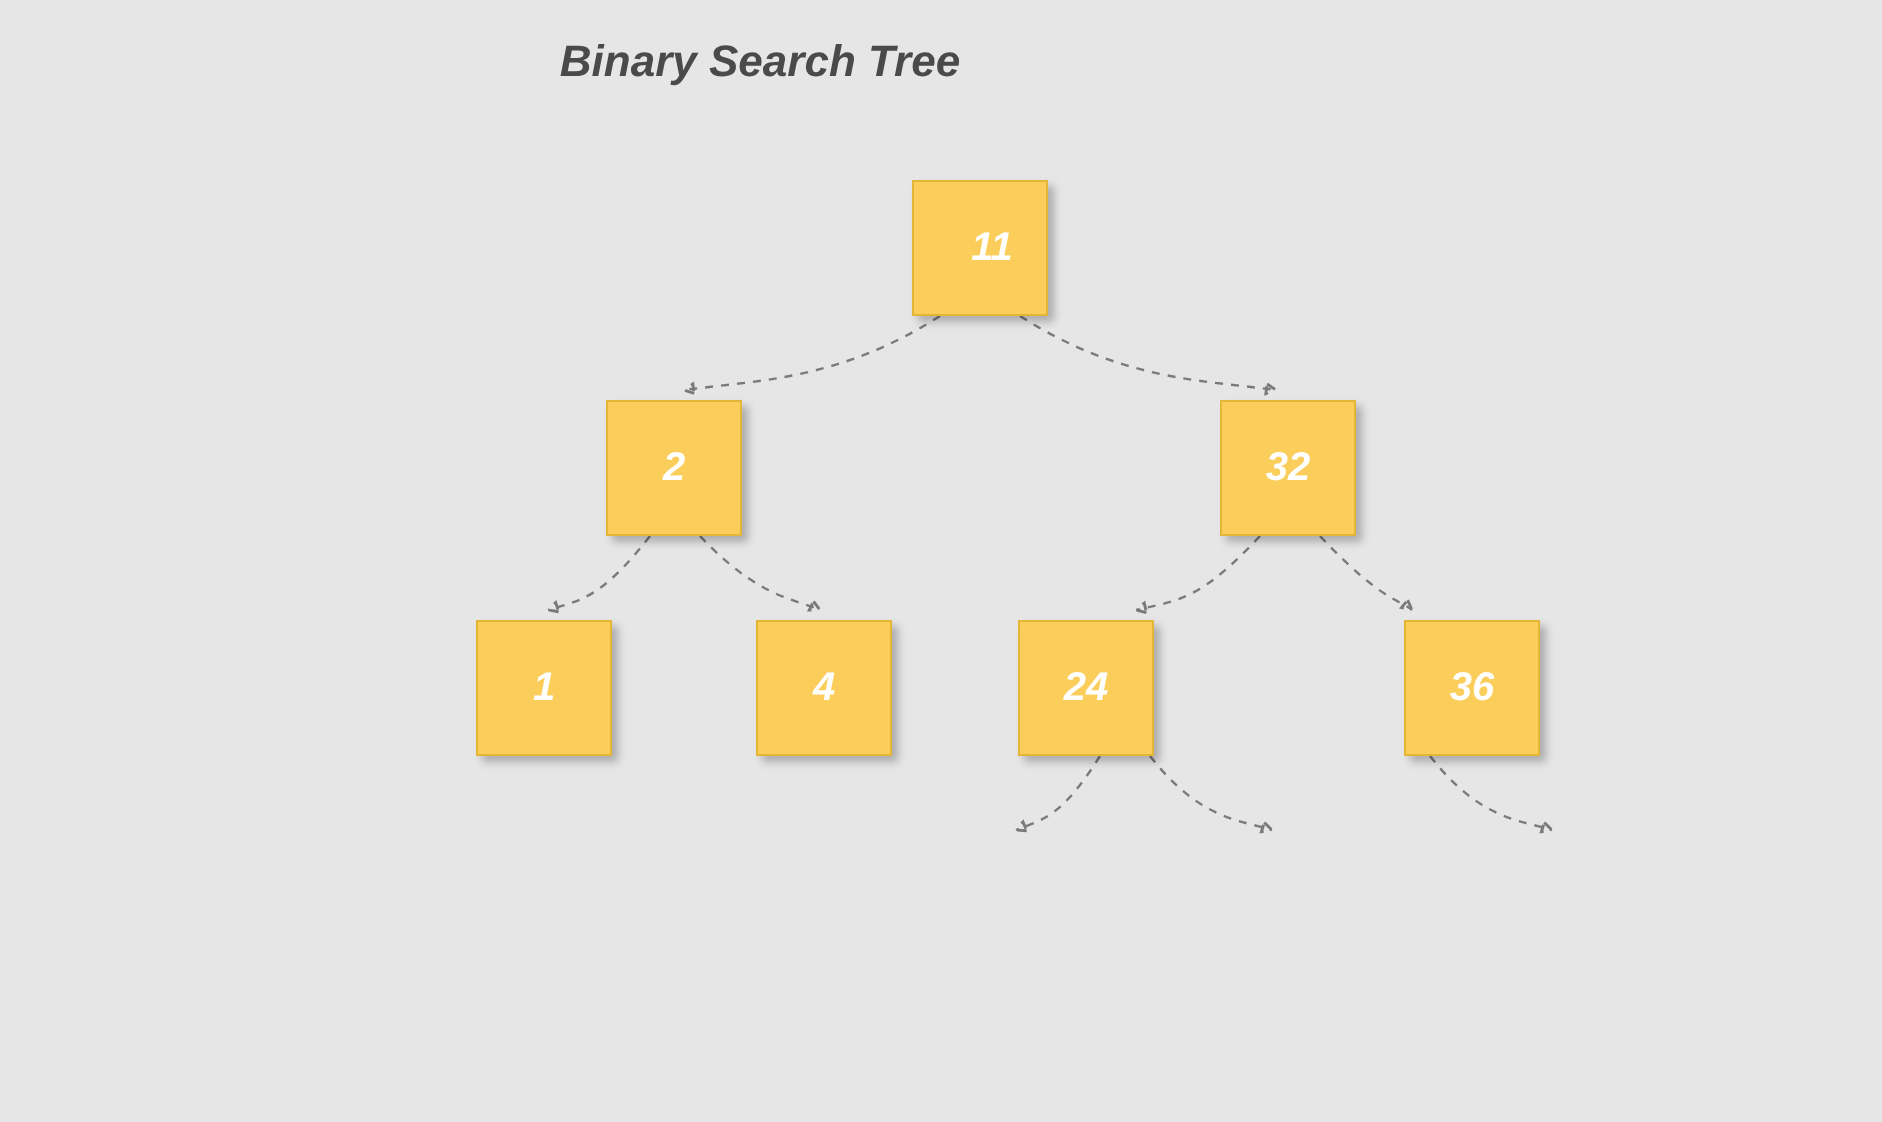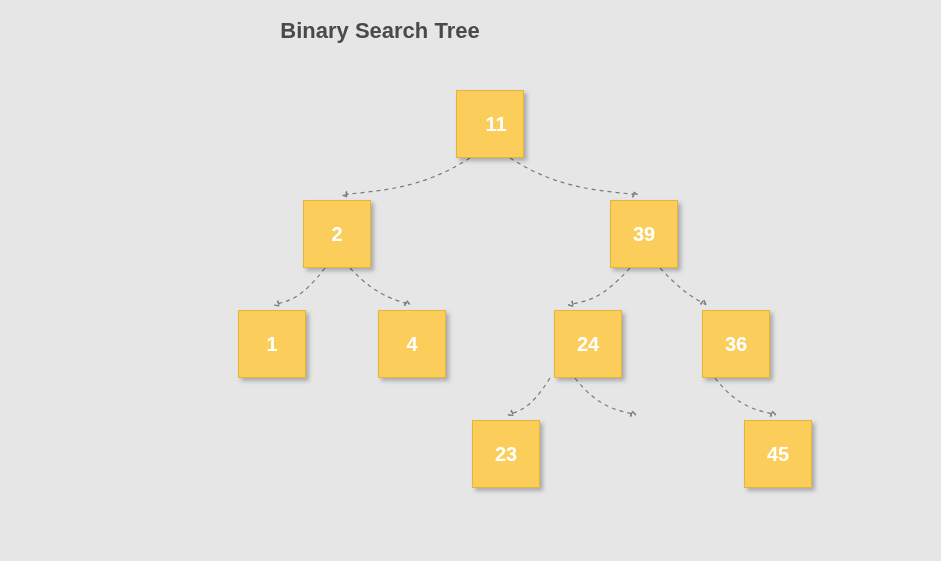--- a/index.html
+++ b/index.html
@@ -8,20 +8,21 @@
     width: 941px;
     height: 561px;
     background: #e6e6e6;
     font-family: "Comic Sans MS", "Comic Sans", cursive, sans-serif;
     overflow: hidden;
   }
   .canvas {
     position: relative;
     width: 760px;
     height: 561px;
+    font-style: italic;
   }
   .title {
     position: absolute;
     top: 18px;
     left: 0;
     right: 0;
     text-align: center;
     font-size: 22px;
     color: #4a4a4a;
     font-weight: 600;
@@ -85,23 +86,21 @@
     <path d="M 550,378 C 530,410 520,410 508,415" marker-end="url(#arrow)"></path>
 
     <path d="M 575,378 C 600,410 620,410 636,415" marker-end="url(#arrow)"></path>
 
     <path d="M 715,378 C 740,410 760,410 776,415" marker-end="url(#arrow)"></path>
   </svg>
 
   <div class="node" style="left:456px; top:90px;padding-left:12px;">11</div>
 
   <div class="node" style="left:303px; top:200px;">2</div>
-  <div class="node" style="left:610px; top:200px;">39</div>
+  <div class="node" style="left:610px; top:200px;">32</div>
 
   <div class="node" style="left:238px; top:310px;">1</div>
   <div class="node" style="left:378px; top:310px;">4</div>
-  <div class="node" style="left:554px; top:310px;">24</div>
+  <div class="node" style="left:509px; top:310px;">24</div>
   <div class="node" style="left:702px; top:310px;">36</div>
 
-  <div class="node" style="left:472px; top:420px;">23</div>
-  <div class="node" style="left:744px; top:420px;">45</div>
 
 </div>
 
 </body></html>

